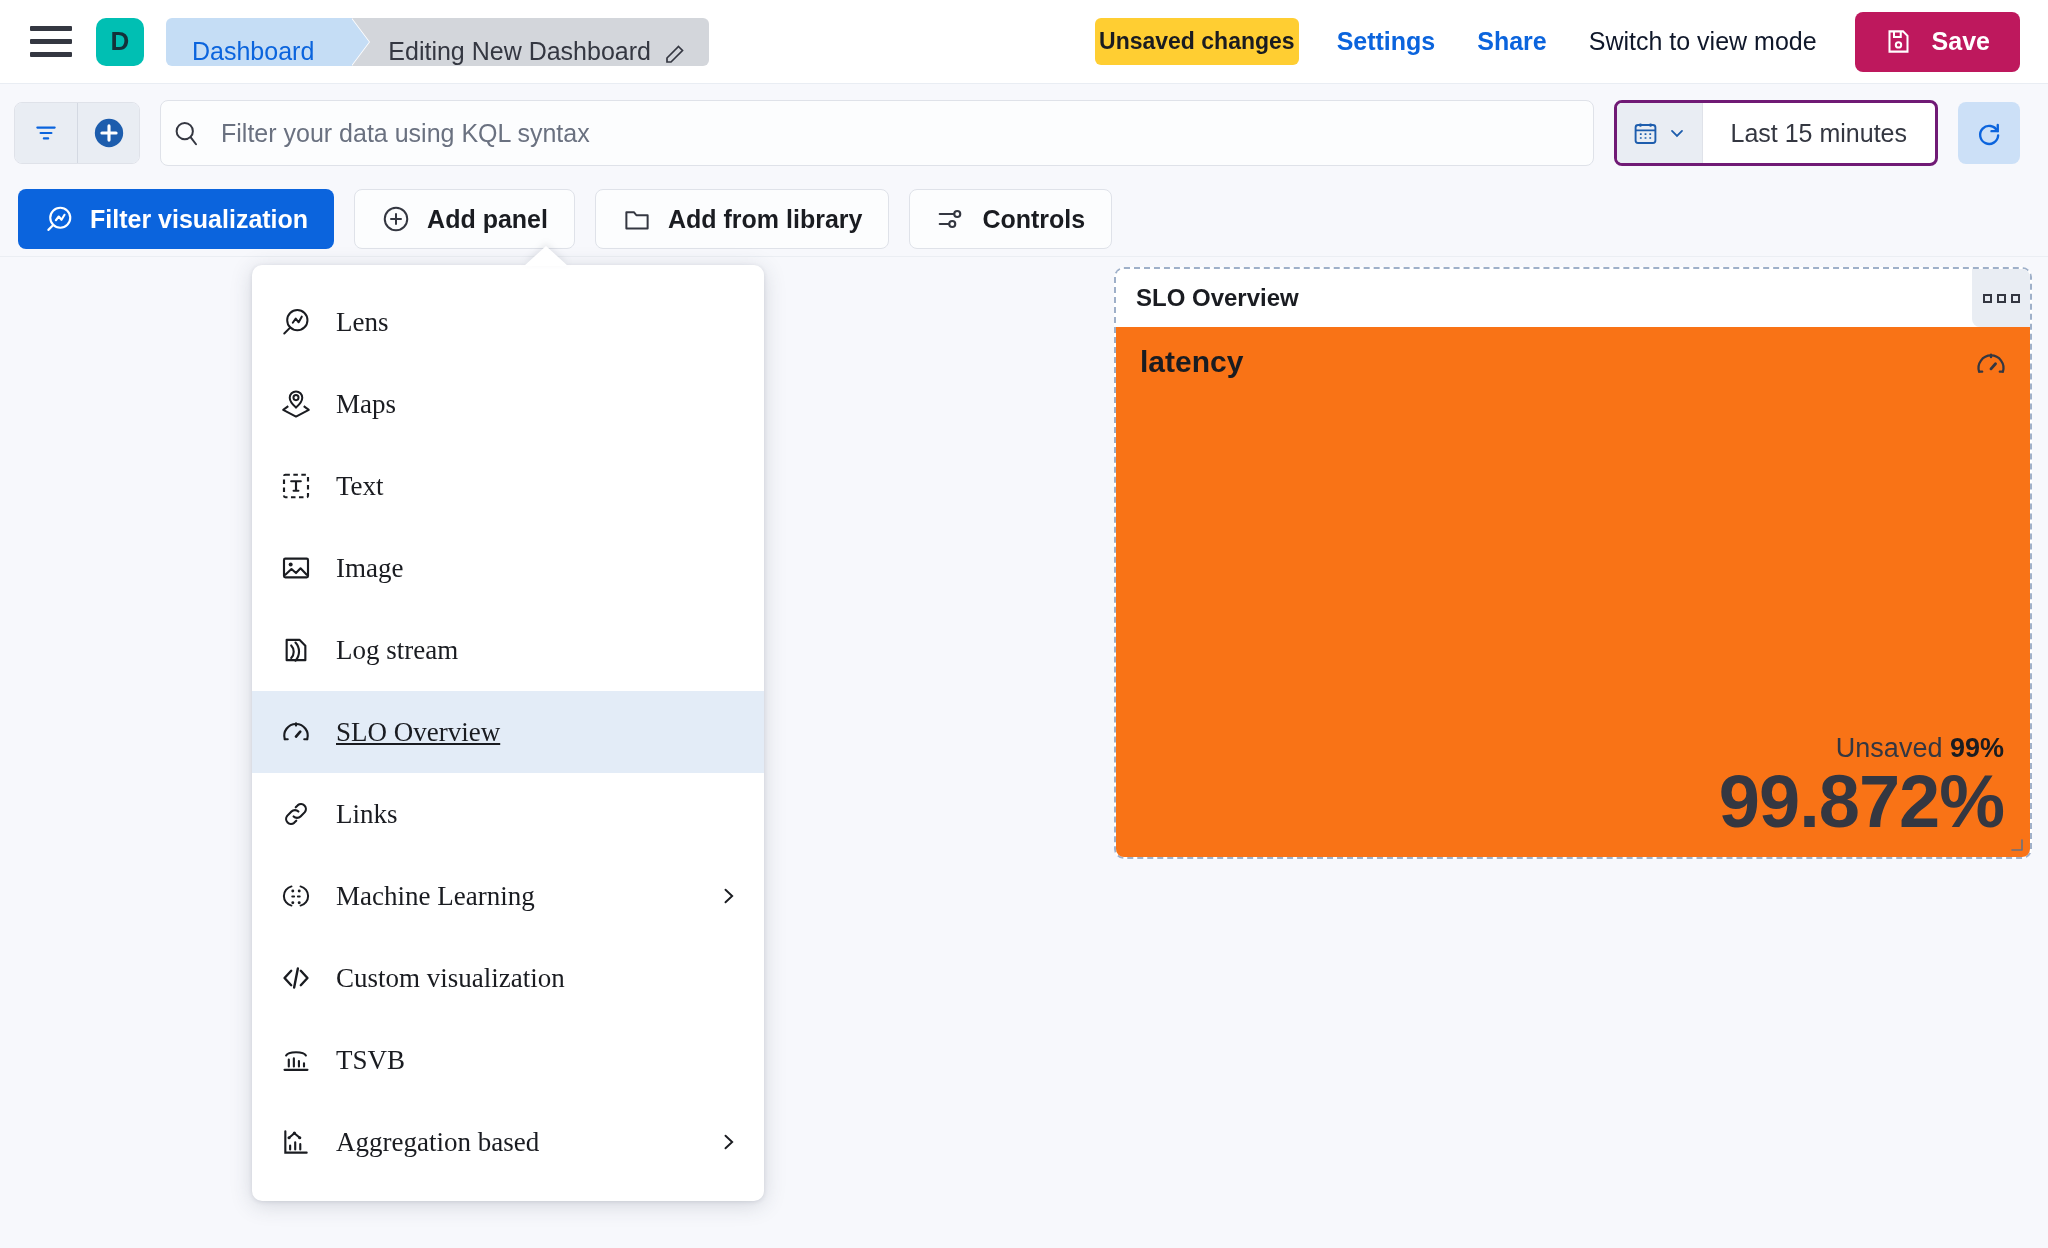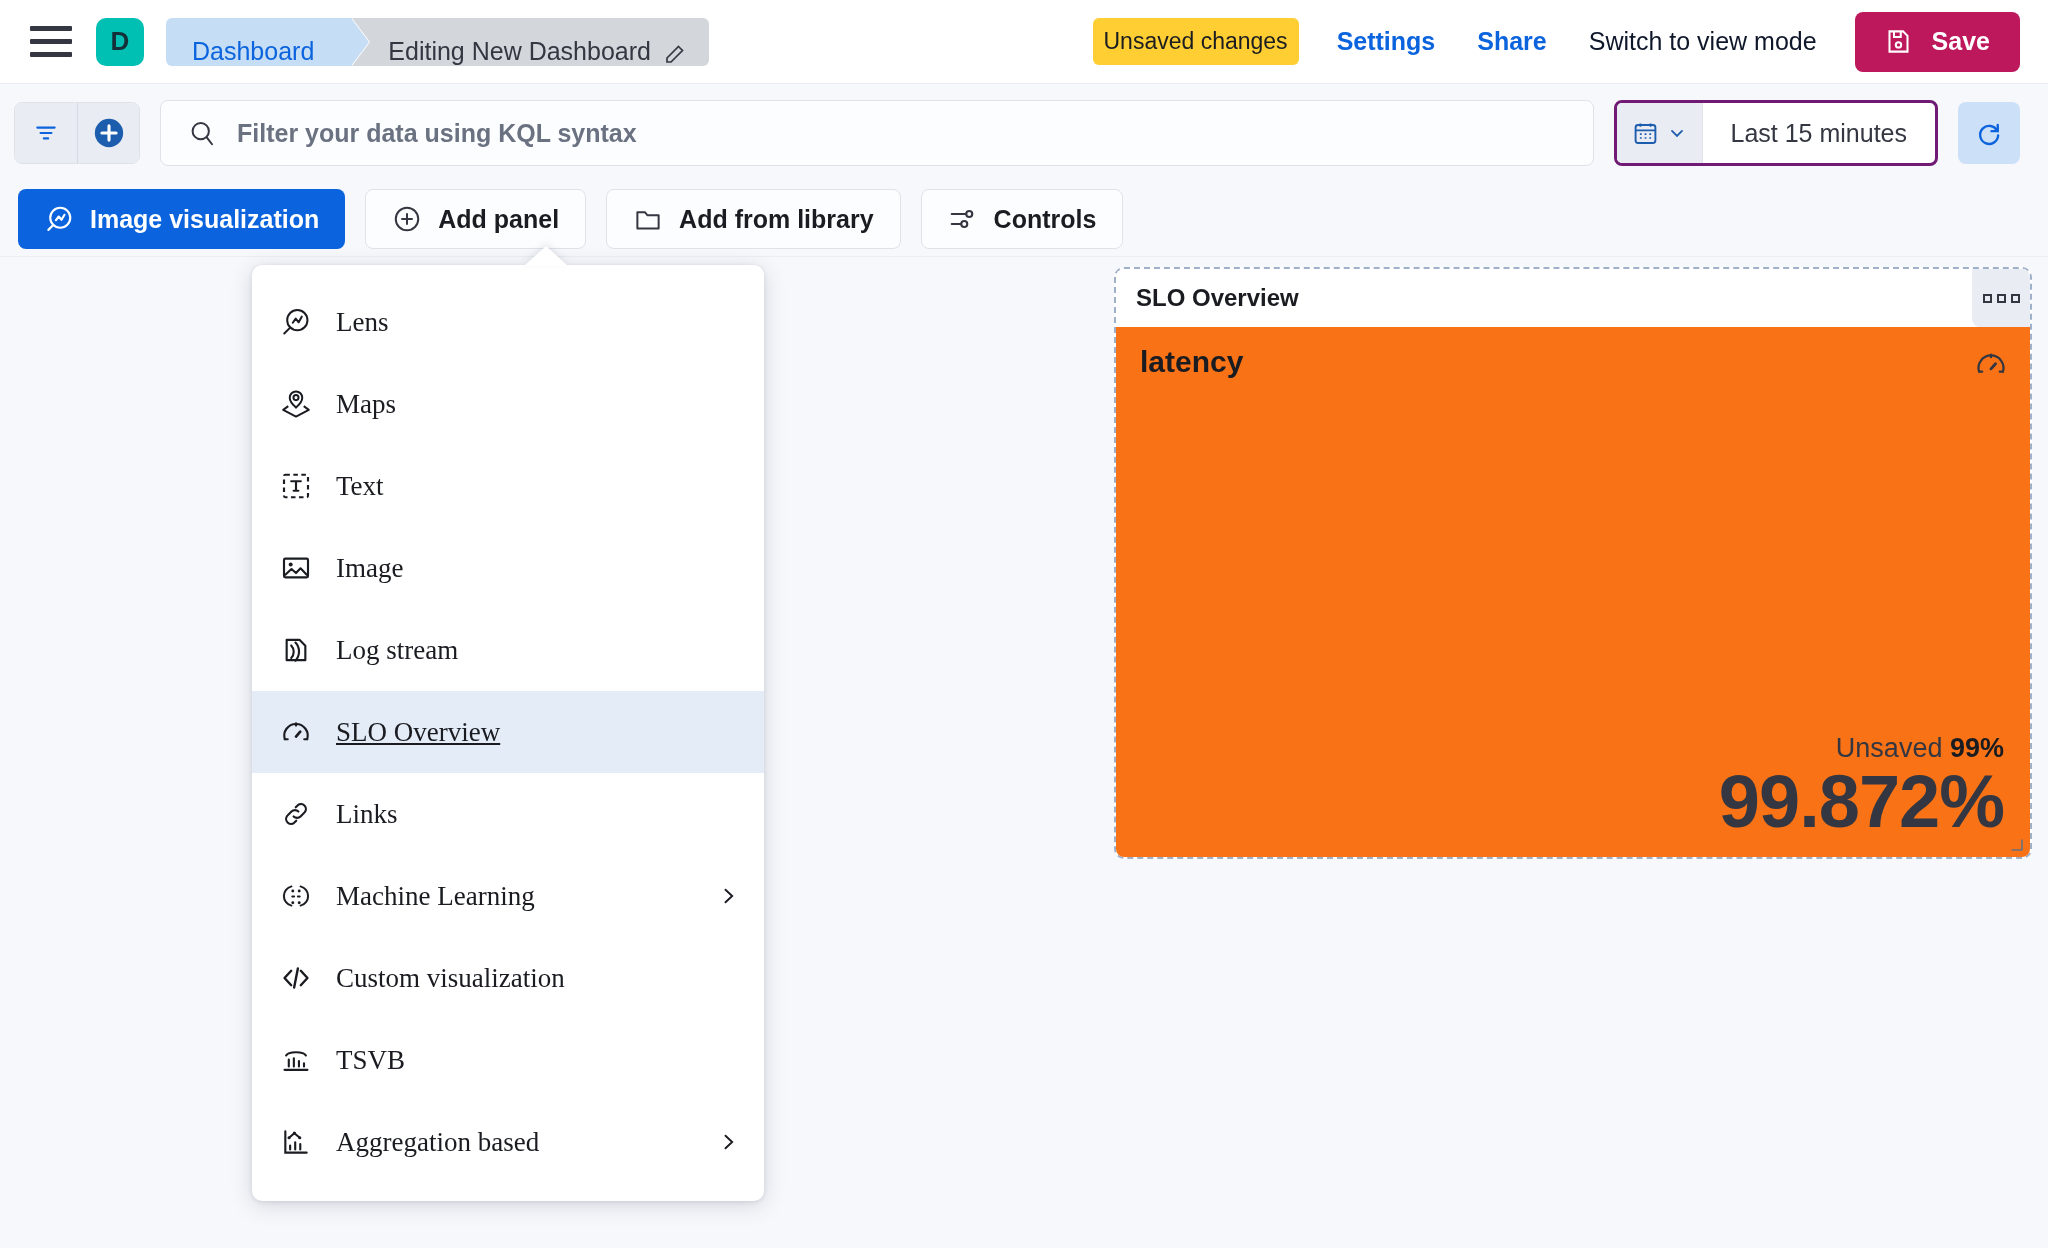--- a/index.html
+++ b/index.html
@@ -84,22 +84,22 @@
   }
   .pencil-ic { width: 24px; height: 24px; display: block; }
 
   .header-right {
     margin-left: auto;
     display: flex; align-items: center; gap: 0;
   }
   .badge-unsaved {
     background: #FFCE32;
     color: #1A1C21;
-    font-size: 23px; font-weight: 400;
-    padding: 10px 11px;
+    font-size: 23px; font-weight: 700;
+    padding: 10px 4px;
     border-radius: 6px;
     margin-right: 38px;
     white-space: nowrap;
   }
   .hlink {
     font-size: 25px; font-weight: 700; color: #0B64DD;
     margin-right: 42px; cursor: pointer; white-space: nowrap;
   }
   .hlink.muted { color: #0f172a; font-weight: 400; margin-right: 38px; }
   .btn-save {
@@ -130,24 +130,23 @@
     cursor: pointer;
   }
   .fbtn + .fbtn { border-left: 1px solid #D4D9E2; }
   .searchbox {
     flex: 1;
     height: 66px;
     background: #FCFDFE;
     border: 1px solid #DFE2E9;
     border-radius: 8px;
     display: flex; align-items: center;
-    padding: 0 26px;
+    padding: 0 10px;
     gap: 20px;
     cursor: text;
-    font-weight: bold;
   }
   .searchbox .ph { font-size: 25px; color: #6A7180; }
   .datepick {
     display: flex; height: 66px;
     border: 3px solid #701a75; border-radius: 8px; overflow: hidden;
     background: #fff;
   }
   .dp-cal {
     background: #E9EDF3; width: 86px;
     display: flex; align-items: center; justify-content: center; gap: 8px;
@@ -379,21 +378,21 @@
 </div>
 
 <div class="toolbar">
 
   <div class="tb primary">
     <svg width="30" height="30" viewBox="0 0 24 24" fill="none" stroke="#fff" stroke-width="1.7">
       <circle cx="13" cy="11" r="8"></circle>
       <path d="M7.4 16.8L3.5 20.7" stroke-linecap="round"></path>
       <path d="M9.5 13l2.3-3 2.2 2.6 2.4-4" stroke-linecap="round" stroke-linejoin="round"></path>
     </svg>
-    <span>Image visualization</span>
+    <span>Filter visualization</span>
   </div>
 
   <div class="tb ghost">
     <svg width="30" height="30" viewBox="0 0 24 24" fill="none" stroke="#343741" stroke-width="1.6">
       <circle cx="12" cy="12" r="9"></circle>
       <path d="M12 8v8M8 12h8" stroke-linecap="round"></path>
     </svg>
     <span>Add panel</span>
   </div>
 

